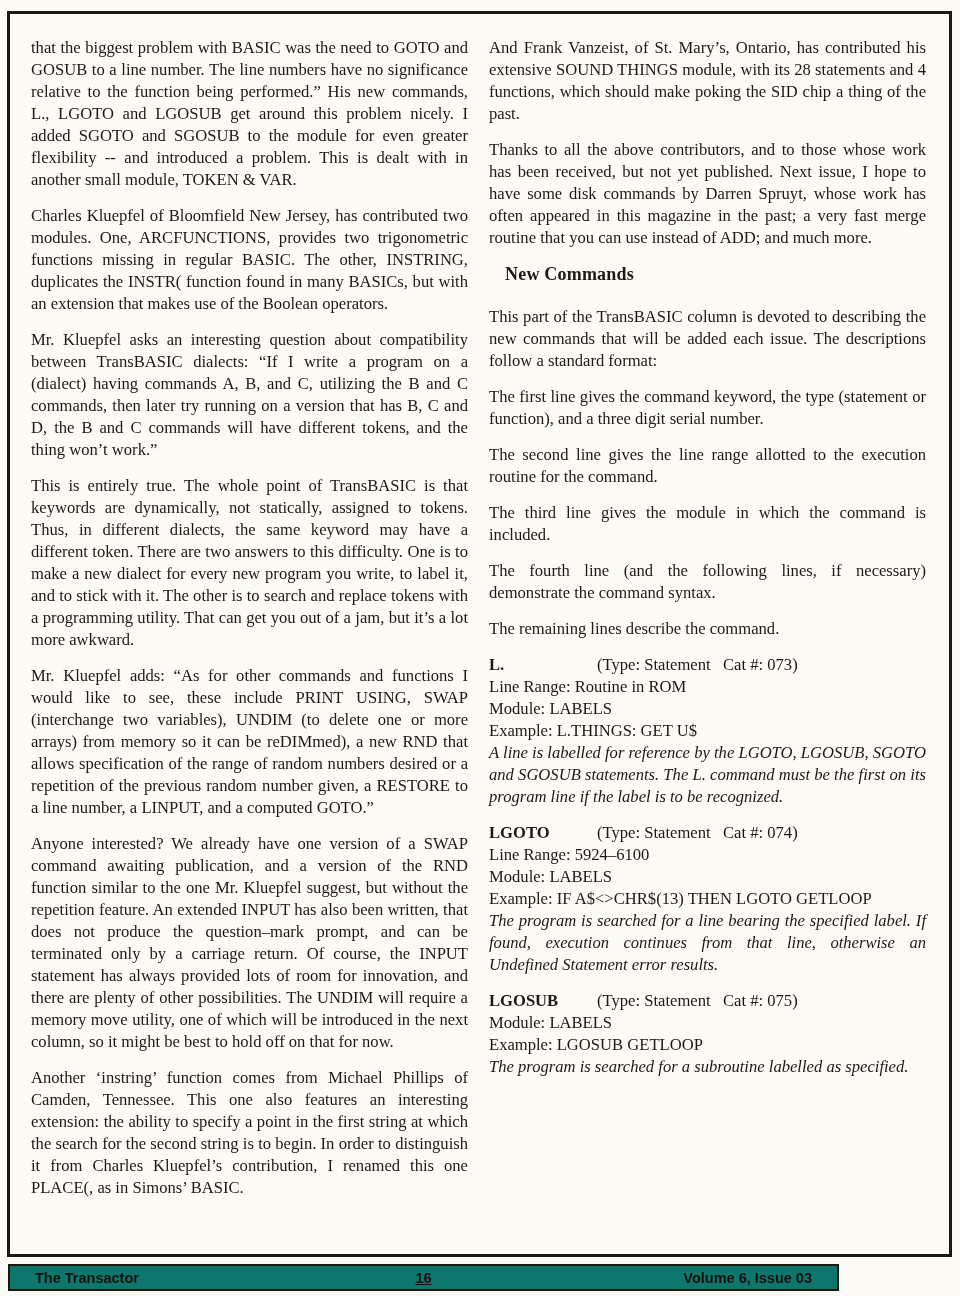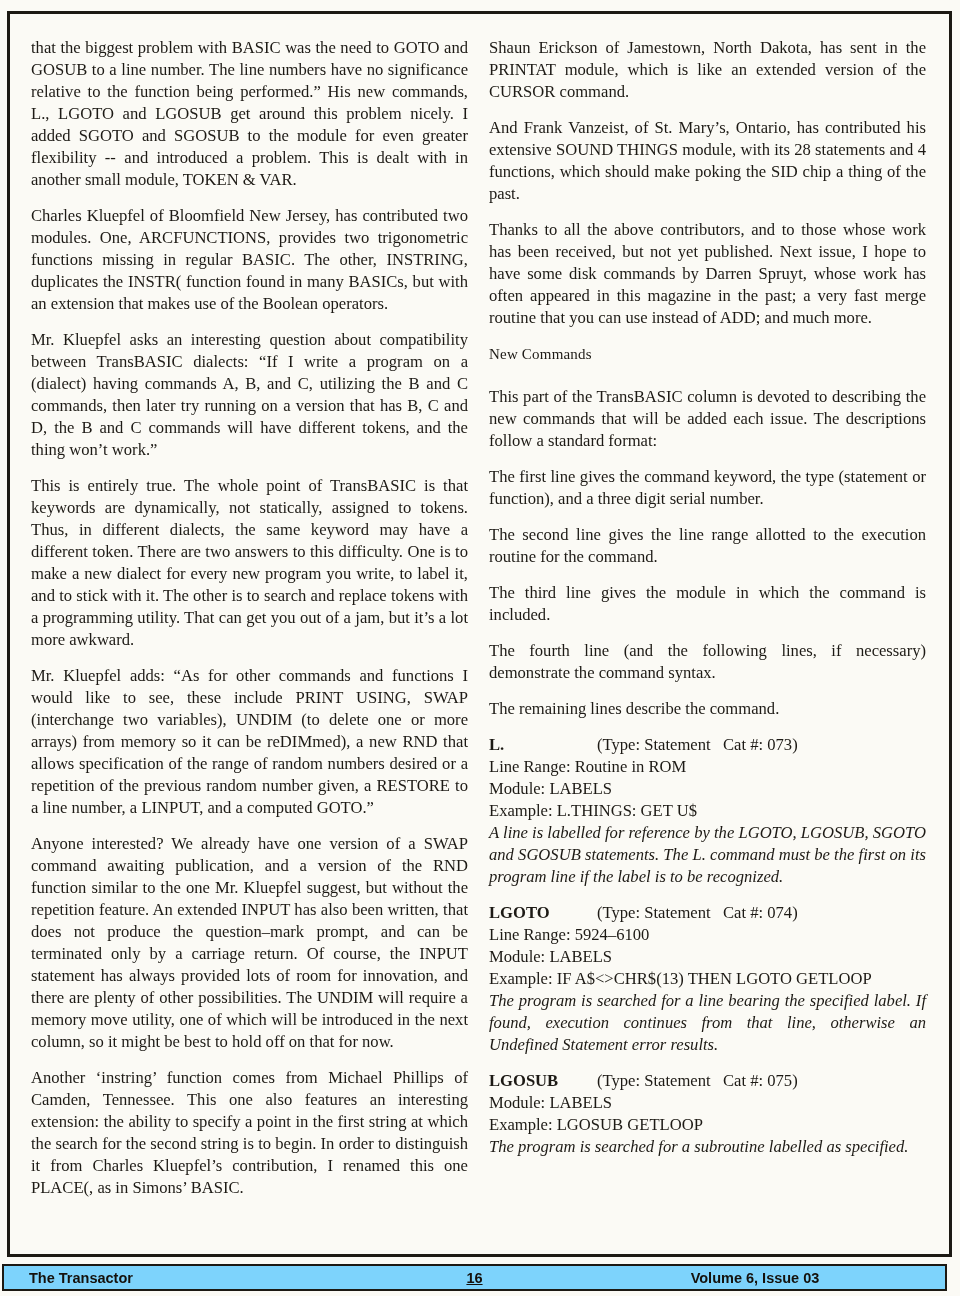--- a/index.html
+++ b/index.html
@@ -24,64 +24,63 @@
     width:440px;
     font-size:16.6px;
     line-height:22px;
   }
   p.para {
     margin:0 0 14px 0;
     text-align:justify;
     text-justify:inter-word;
   }
   .heading {
-    font-size:15px;
-    font-weight:normal;
-    margin:9px 0 21px 0;
+    font-size:18px;
+    font-weight:bold;
+    margin:9px 0 21px 16px;
     letter-spacing:0.2px;
   }
   .command { margin-top:12px; }
   .cmd-header { display:flex; line-height:22px; }
   .cmd-keyword { font-weight:bold; width:108px; flex:0 0 108px; }
   .cmd-type { white-space:pre; }
   .cmd-line { line-height:22px; }
   .cmd-desc { margin:0 0 14px 0; text-align:justify;font-style:italic; }
   .footer-bar {
-    position:absolute; left:2px; top:1264px;
-    width:945px; height:27px;
+    position:absolute; left:8px; top:1264px;
+    width:831px; height:27px;
     border:2px solid #1c1913;
     box-sizing:border-box;
-    background:#7dd3fc;
+    background:#0f766e;
     display:flex; align-items:center;
     font-family:"Liberation Sans", sans-serif;
     font-weight:bold;
     font-size:14.5px;
     color:#14110c;
   }
   .footer-left  { margin-left:25px;  width:330px; text-align:left; }
   .footer-center{ flex:1; text-align:center;text-decoration:underline; }
-  .footer-right { margin-right:25px; width:330px; text-align:center; }
+  .footer-right { margin-right:25px; width:330px; text-align:right; }
 </style>
 </head>
 <body>
 
 <div class="page-frame">
   <div class="columns">
     <div class="col">
         <p class="para">that the biggest problem with BASIC was the need to GOTO and GOSUB to a line number. The line numbers have no significance relative to the function being performed.” His new commands, L., LGOTO and LGOSUB get around this problem nicely. I added SGOTO and SGOSUB to the module for even greater flexibility -- and introduced a problem. This is dealt with in another small module, TOKEN &amp; VAR.</p>
         <p class="para">Charles Kluepfel of Bloomfield New Jersey, has contributed two modules. One, ARCFUNCTIONS, provides two trigonometric functions missing in regular BASIC. The other, INSTRING, duplicates the INSTR( function found in many BASICs, but with an extension that makes use of the Boolean operators.</p>
         <p class="para">Mr. Kluepfel asks an interesting question about compatibility between TransBASIC dialects: “If I write a program on a (dialect) having commands A, B, and C, utilizing the B and C commands, then later try running on a version that has B, C and D, the B and C commands will have different tokens, and the thing won’t work.”</p>
         <p class="para">This is entirely true. The whole point of TransBASIC is that keywords are dynamically, not statically, assigned to tokens. Thus, in different dialects, the same keyword may have a different token. There are two answers to this difficulty. One is to make a new dialect for every new program you write, to label it, and to stick with it. The other is to search and replace tokens with a programming utility. That can get you out of a jam, but it’s a lot more awkward.</p>
         <p class="para">Mr. Kluepfel adds: “As for other commands and functions I would like to see, these include PRINT USING, SWAP (interchange two variables), UNDIM (to delete one or more arrays) from memory so it can be reDIMmed), a new RND that allows specification of the range of random numbers desired or a repetition of the previous random number given, a RESTORE to a line number, a LINPUT, and a computed GOTO.”</p>
         <p class="para">Anyone interested? We already have one version of a SWAP command awaiting publication, and a version of the RND function similar to the one Mr. Kluepfel suggest, but without the repetition feature. An extended INPUT has also been written, that does not produce the question–mark prompt, and can be terminated only by a carriage return. Of course, the INPUT statement has always provided lots of room for innovation, and there are plenty of other possibilities. The UNDIM will require a memory move utility, one of which will be introduced in the next column, so it might be best to hold off on that for now.</p>
         <p class="para">Another ‘instring’ function comes from Michael Phillips of Camden, Tennessee. This one also features an interesting extension: the ability to specify a point in the first string at which the search for the second string is to begin. In order to distinguish it from Charles Kluepfel’s contribution, I renamed this one PLACE(, as in Simons’ BASIC.</p>
       </div>
     <div class="col">
       <div>
-          <p class="para">Shaun Erickson of Jamestown, North Dakota, has sent in the PRINTAT module, which is like an extended version of the CURSOR command.</p>
           <p class="para">And Frank Vanzeist, of St. Mary’s, Ontario, has contributed his extensive SOUND THINGS module, with its 28 statements and 4 functions, which should make poking the SID chip a thing of the past.</p>
           <p class="para">Thanks to all the above contributors, and to those whose work has been received, but not yet published. Next issue, I hope to have some disk commands by Darren Spruyt, whose work has often appeared in this magazine in the past; a very fast merge routine that you can use instead of ADD; and much more.</p>
         </div>
       <h2 class="heading">New Commands</h2>
       <div>
           <p class="para">This part of the TransBASIC column is devoted to describing the new commands that will be added each issue. The descriptions follow a standard format:</p>
           <p class="para">The first line gives the command keyword, the type (statement or function), and a three digit serial number.</p>
           <p class="para">The second line gives the line range allotted to the execution routine for the command.</p>
           <p class="para">The third line gives the module in which the command is included.</p>
           <p class="para">The fourth line (and the following lines, if necessary) demonstrate the command syntax.</p>

